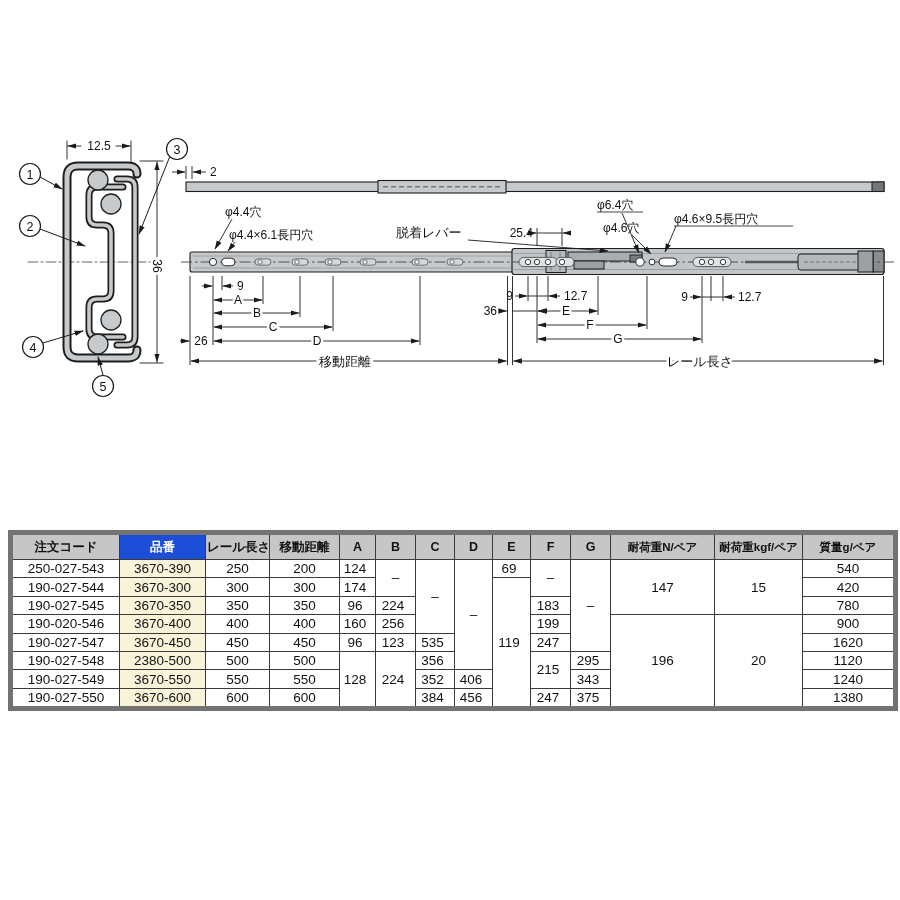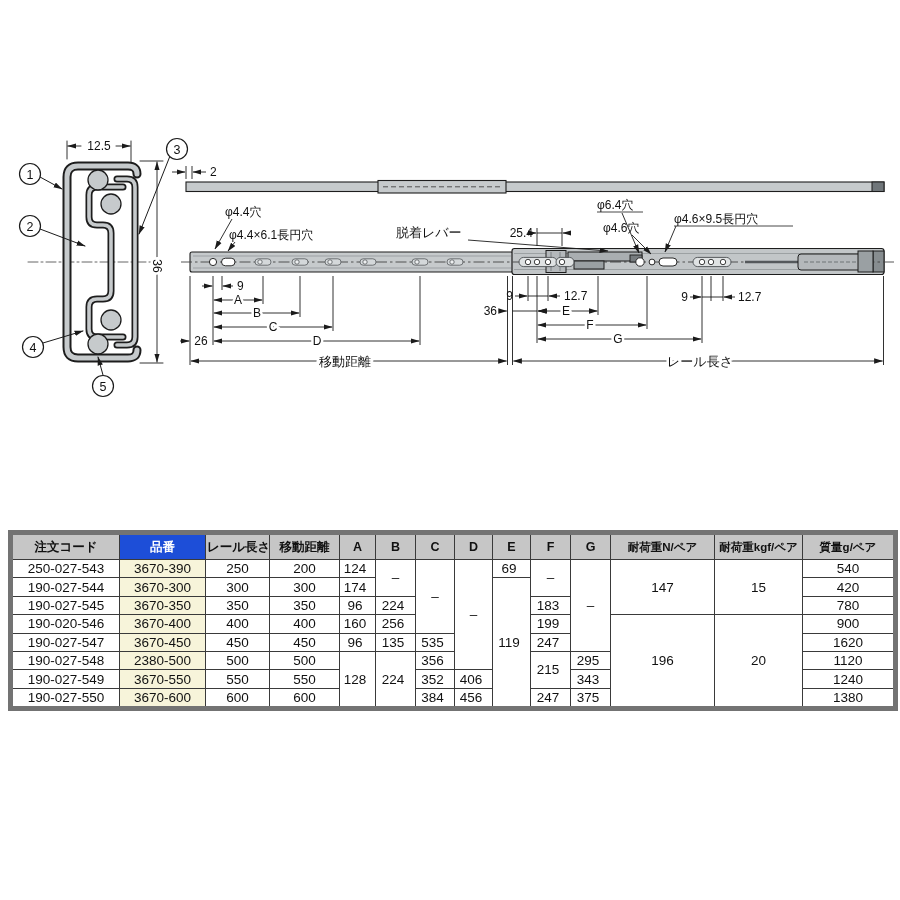--- a/index.html
+++ b/index.html
@@ -355,21 +355,21 @@
       <td rowspan="5">196</td>
       <td rowspan="5">20</td>
       <td>900</td>
     </tr>
     <tr>
       <td>190-027-547</td>
       <td class="part">3670-450</td>
       <td>450</td>
       <td>450</td>
       <td class="num">96</td>
-      <td class="num">135</td>
+      <td class="num">123</td>
       <td class="num">535</td>
       <td class="num">247</td>
       <td>1620</td>
     </tr>
     <tr>
       <td>190-027-548</td>
       <td class="part">2380-500</td>
       <td>500</td>
       <td>500</td>
       <td class="num" rowspan="3">128</td>

